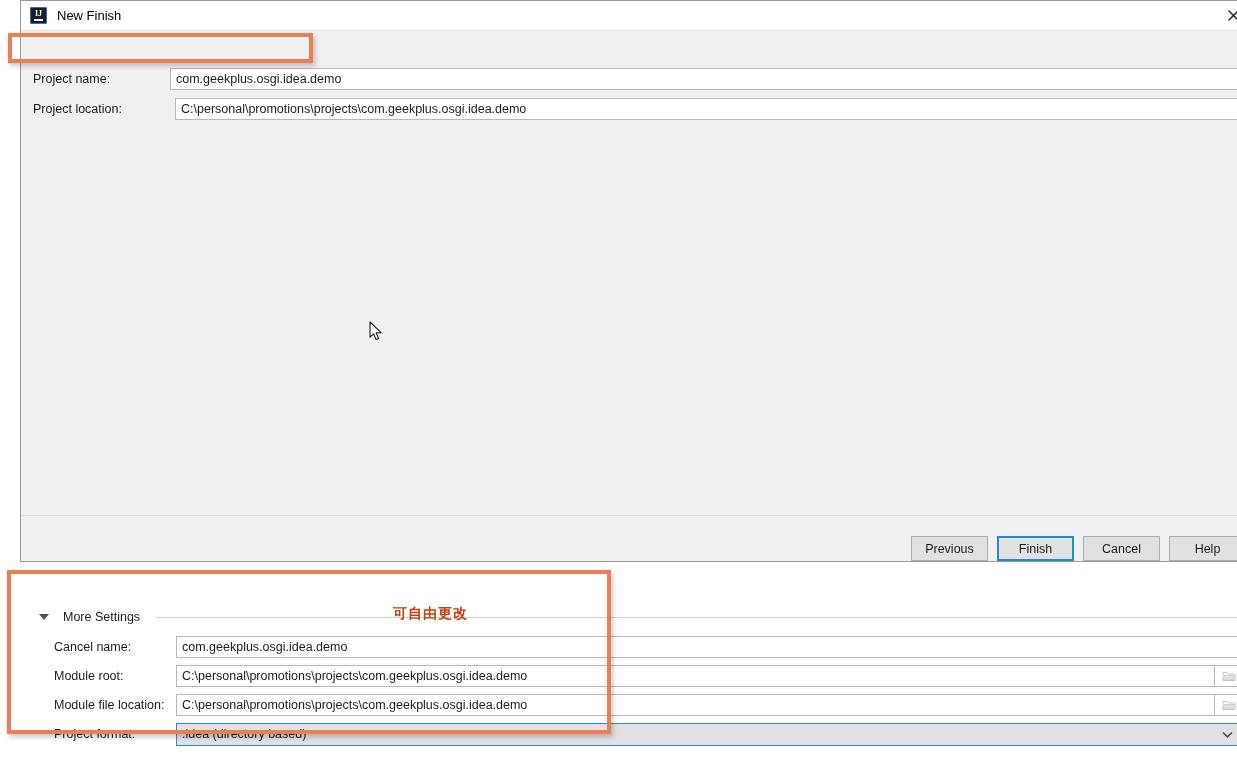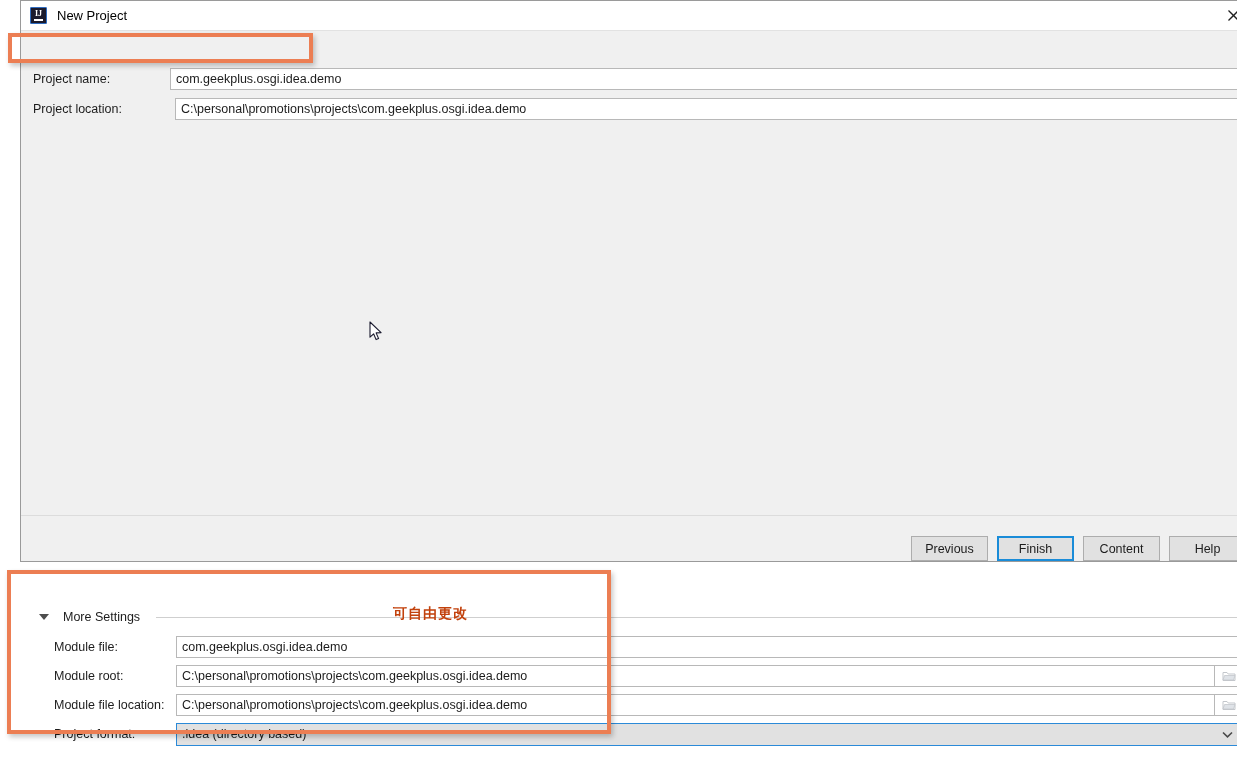--- a/index.html
+++ b/index.html
@@ -335,21 +335,21 @@
 </head>
 <body>
 
 <div class="window">
 
   <div class="titlebar">
     <div class="app-icon">
       <div class="ij-letters">IJ</div>
       <div class="ij-bar"></div>
     </div>
-    <div class="title-text">New Project</div>
+    <div class="title-text">New Finish</div>
     <div class="close-btn">
       <svg width="13" height="13" viewBox="0 0 13 13" aria-hidden="true">
         <line x1="1.5" y1="1.5" x2="11.5" y2="11.5" stroke="#202020" stroke-width="1.3"></line>
         <line x1="11.5" y1="1.5" x2="1.5" y2="11.5" stroke="#202020" stroke-width="1.3"></line>
       </svg>
     </div>
   </div>
 
   <div class="content">
 
@@ -372,21 +372,21 @@
     <div class="more-settings">
       <div class="ms-header">
         <div class="ms-arrow"></div>
         <div class="ms-title">More Settings</div>
         <div class="ms-line"></div>
       </div>
 
       <div class="ms-rows">
 
         <div class="ms-row">
-          <div class="flabel">Module file:</div>
+          <div class="flabel">Cancel name:</div>
           <div class="finput">com.geekplus.osgi.idea.demo</div>
         </div>
 
         <div class="ms-row has-folder">
           <div class="flabel">Module root:</div>
           <div class="finput">C:\personal\promotions\projects\com.geekplus.osgi.idea.demo</div>
           <div class="folder-icon">
             <svg width="14" height="12" viewBox="0 0 14 12" aria-hidden="true">
               <path d="M1 2.5 L5 2.5 L6.2 4 L13 4 L13 10.5 L1 10.5 Z" fill="#ffffff" stroke="#c3c7cc" stroke-width="1"></path>
               <path d="M2.5 5.5 L13 5.5 L11.5 10 L1 10 Z" fill="#dfe3e8" stroke="#c3c7cc" stroke-width="0.8"></path>
@@ -416,21 +416,21 @@
             </span>
           </div>
         </div>
 
       </div>
     </div>
 
     <div class="buttonbar">
       <div class="btn">Previous</div>
       <div class="btn primary">Finish</div>
-      <div class="btn">Content</div>
+      <div class="btn">Cancel</div>
       <div class="btn">Help</div>
     </div>
 
   </div>
 </div>
 
 <div class="anno-box" id="anno-pname"></div>
 <div class="anno-box" id="anno-more"></div>
 <div class="anno-text" id="anno-cn">可自由更改</div>
 

